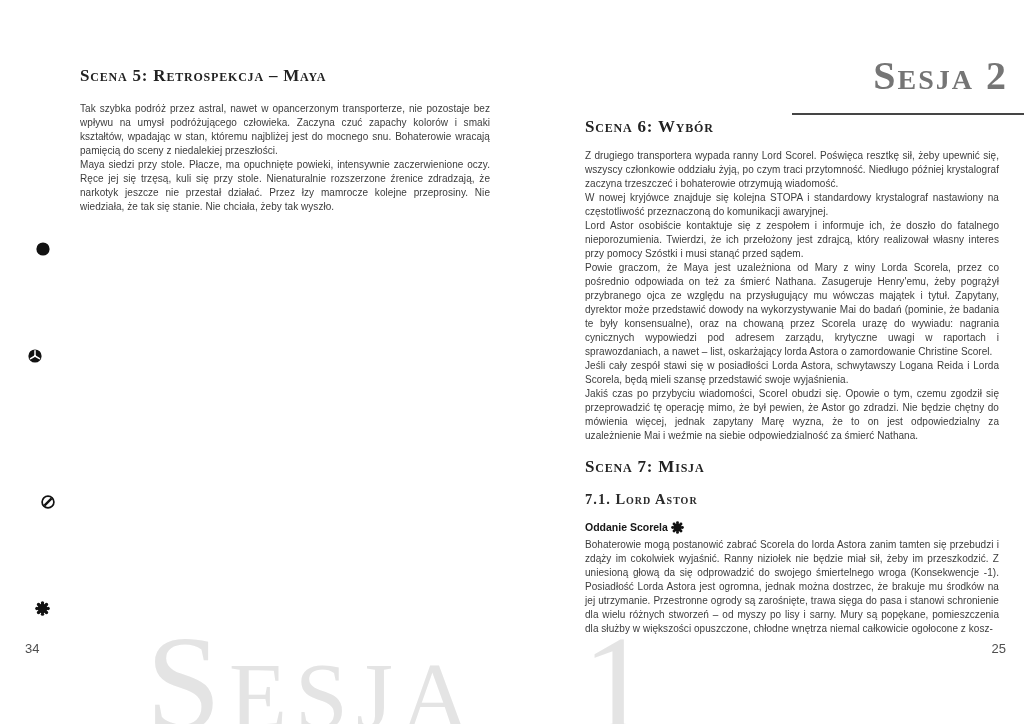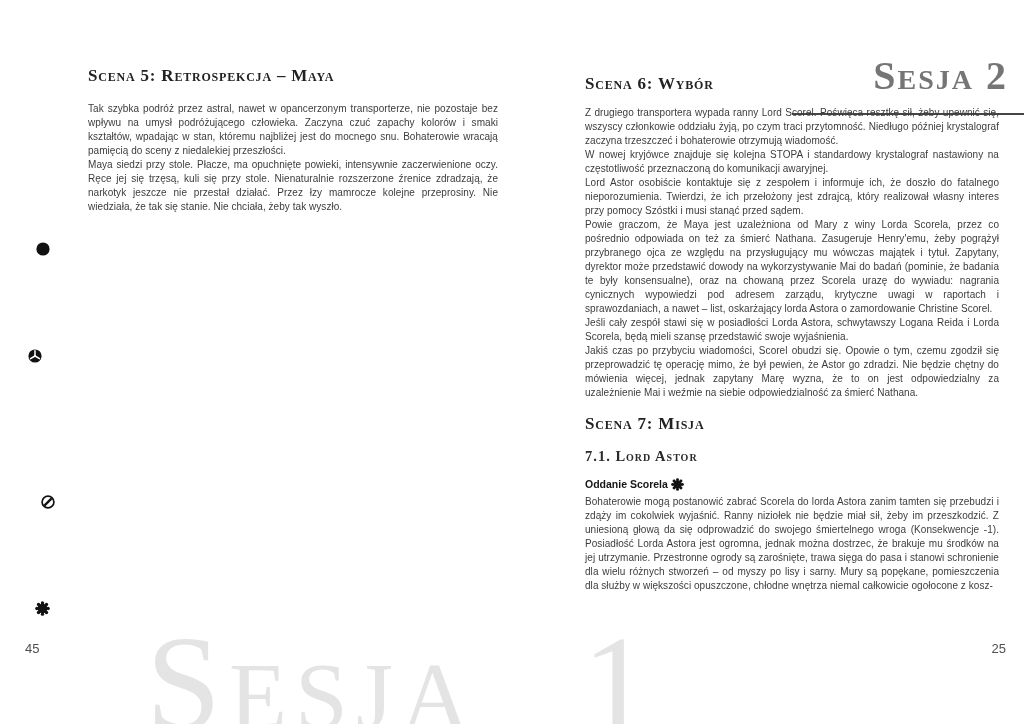--- a/index.html
+++ b/index.html
@@ -19,33 +19,33 @@
     font-size:135px; line-height:1;
     letter-spacing:8px;
     color:#e4e4e4;
     z-index:0;
     white-space:nowrap;
     user-select:none;
   }
   .watermark .wm-number { margin-left:105px; }
   
   .col { position:absolute; top:0; z-index:1; }
-  .col-left  { left:88px;  width:410px; }
+  .col-left  { left:80px;  width:410px; }
   .col-right { left:585px; width:414px; }
   
   .scene-h {
     font-family:"Liberation Serif", serif;
     font-variant:small-caps;
     font-weight:600;
     font-size:17px;
     letter-spacing:0.8px;
     color:#222222;
   }
   .col-left .scene-h { margin-top:66px; margin-bottom:16px; }
-  .h-scene6 { margin-top:74px; margin-bottom:12px; }
+  .h-scene6 { margin-top:117px; margin-bottom:12px; }
   .h-scene7 { margin-top:14px;  margin-bottom:14px; }
   .sub-h {
     font-family:"Liberation Serif", serif;
     font-variant:small-caps;
     font-weight:700;
     font-size:14.5px;
     letter-spacing:1px;
     color:#2a2a2a;
     margin-bottom:13px;
   }
@@ -176,16 +176,16 @@
           <circle cx="2" cy="8" r="1.8"></circle>
             <circle cx="3.76" cy="3.76" r="1.8"></circle>
           <circle cx="8" cy="2" r="1.8"></circle>
             <circle cx="12.24" cy="3.76" r="1.8"></circle>
         </svg>
       </span>
     </div>
     <p>Bohaterowie mogą postanowić zabrać Scorela do lorda Astora zanim tamten się przebudzi i zdąży im cokolwiek wyjaśnić. Ranny niziołek nie będzie miał sił, żeby im przeszkodzić. Z uniesioną głową da się odprowadzić do swojego śmiertelnego wroga (Konsekwencje -1). Posiadłość Lorda Astora jest ogromna, jednak można dostrzec, że brakuje mu środków na jej utrzymanie. Przestronne ogrody są zarośnięte, trawa sięga do pasa i stanowi schronienie dla wielu różnych stworzeń – od myszy po lisy i sarny. Mury są popękane, pomieszczenia dla służby w większości opuszczone, chłodne wnętrza niemal całkowicie ogołocone z kosz-</p>
   </div>
 
-  <div class="page-num pn-left">45</div>
+  <div class="page-num pn-left">34</div>
   <div class="page-num pn-right">25</div>
 
 </div>
 
 </body></html>

